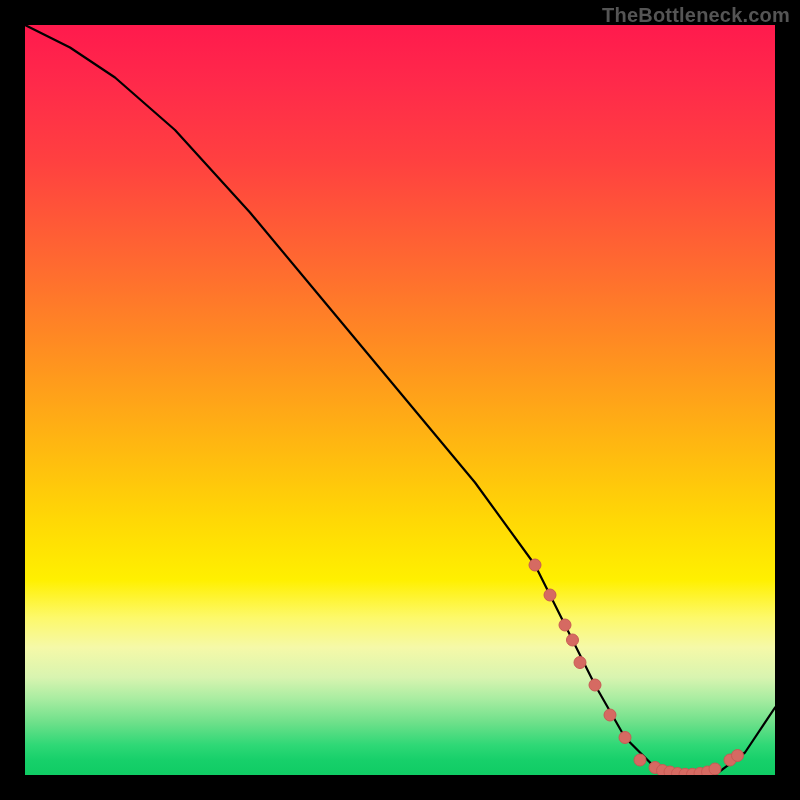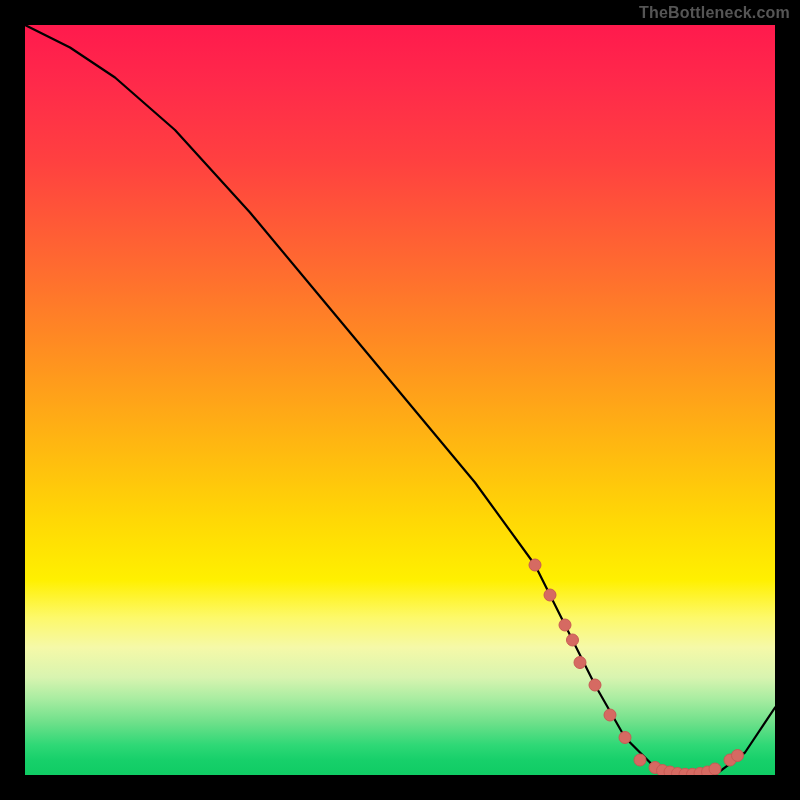--- a/index.html
+++ b/index.html
@@ -42,21 +42,21 @@
       #2fd876 96%,
       #17d06a 98%,
       #0fcc64 100%
     );
   }
   .watermark {
     position: absolute;
     top: 4px;
     right: 10px;
     color: #555;
-    font-size: 16px;
+    font-size: 20px;
     font-weight: 600;
     letter-spacing: 0.2px;
     user-select: none;
   }
   svg.curve {
     position: absolute;
     inset: 0;
   }
 </style>
 </head>

